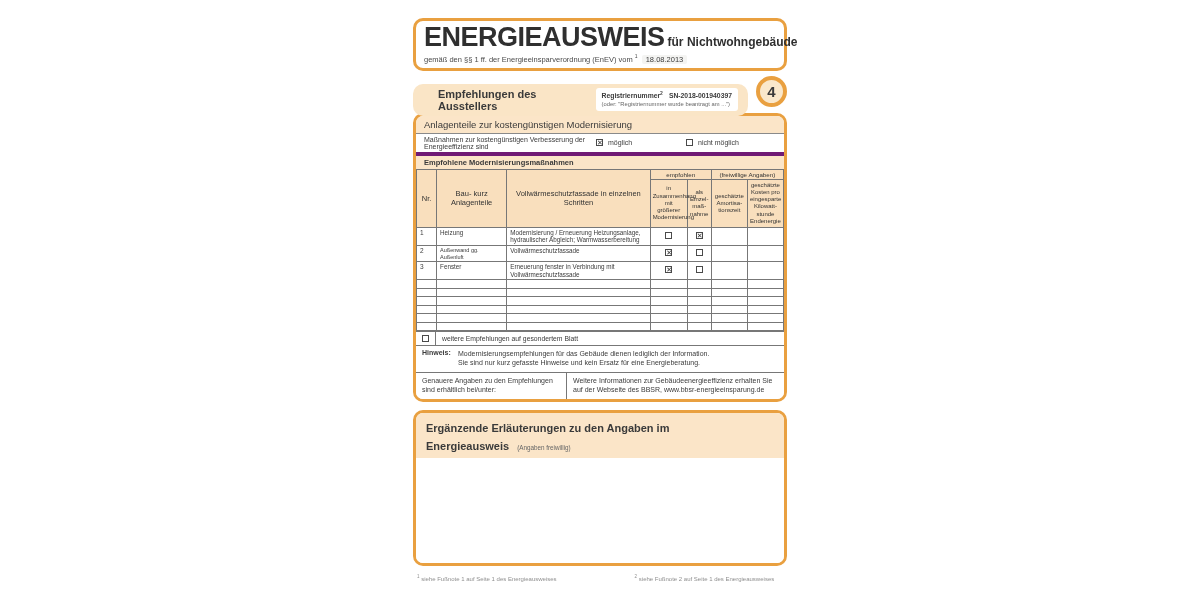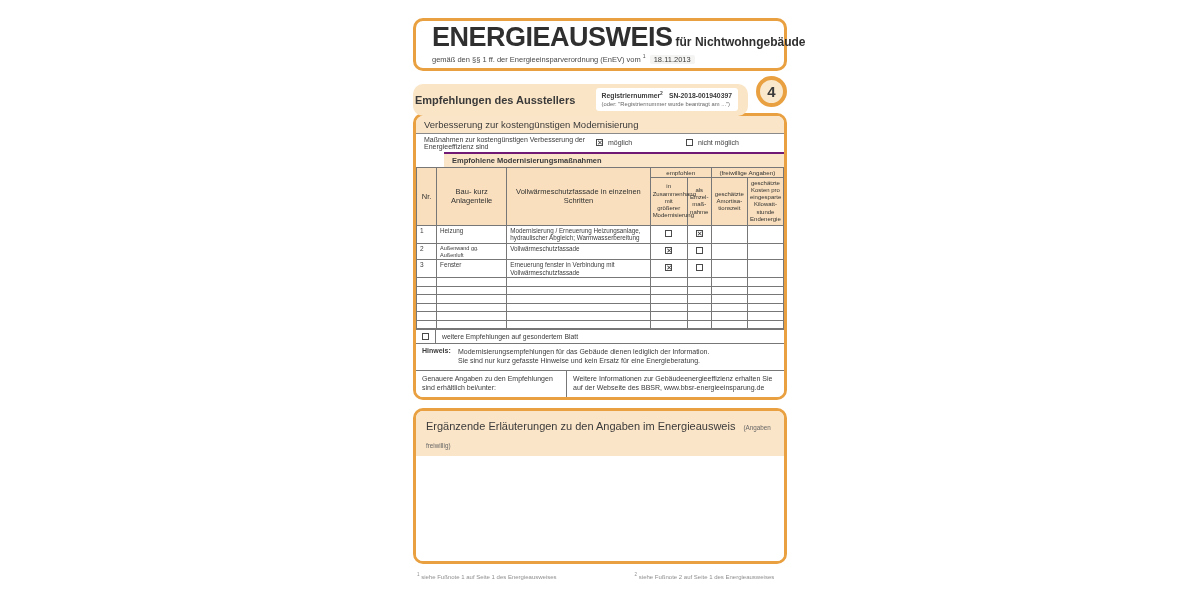--- a/index.html
+++ b/index.html
@@ -2,42 +2,42 @@
 <html><head>
 <meta charset="utf-8">
 <style>
   * { margin:0; padding:0; box-sizing:border-box; }
   html,body { width:1200px; height:600px; background:#ffffff; overflow:hidden; }
   body { font-family:"Liberation Sans", sans-serif; color:#3b3b3b; }
   .doc { width:374px; margin:0 auto; padding-top:18px; }
 
   
   .box { border:3px solid #e9a040; border-radius:10px; background:#fff; }
-  .header-box { padding:3px 8px 4px 16px; }
+  .header-box { padding:3px 8px 4px 8px; }
   .title-line { white-space:nowrap; line-height:1; }
   .main-title { font-size:27px; font-weight:bold; letter-spacing:-0.5px; color:#2f2f2f; }
   .title-suffix { font-size:12px; font-weight:bold; margin-left:3px; color:#2f2f2f; }
   .reg-line { font-size:7.5px; color:#4a4a4a; margin-top:2px; }
   .date-chip { background:#f4f4f2; border-radius:2px; padding:0 4px; margin-left:2px; color:#3b3b3b; }
   sup { font-size:5px; color:#4a4a4a; }
 
   
   .section-row { display:flex; align-items:center; gap:8px; margin-top:5px; height:32px; }
-  .section-band { flex:1; height:100%; background:#fae5c6; border-radius:10px; display:flex; align-items:center; justify-content:space-between; padding:0 10px 0 2px;margin-top:16px; }
+  .section-band { flex:1; height:100%; background:#fae5c6; border-radius:10px; display:flex; align-items:center; justify-content:space-between; padding:0 10px 0 25px;margin-top:16px; }
   .section-title { font-size:11px; font-weight:bold; color:#3a3a3a; }
   .registry-box { background:#fff; border-radius:3px; padding:2px 6px; line-height:1.3; }
   .registry-l1 { font-size:6.8px; font-weight:bold; white-space:nowrap; }
   .registry-val { margin-left:6px; }
   .registry-l2 { font-size:5.8px; color:#666; white-space:nowrap; }
   .page-circle { width:31px; height:31px; border-radius:50%; border:4px solid #e9a040; background:#fae8cc; display:flex; align-items:center; justify-content:center; font-size:15px; font-weight:bold; color:#3a3a3a; flex-shrink:0; }
 
   
   .main-box { margin-top:5px; overflow:hidden; }
   .band { background:#fbe5c8; padding:3px 8px; font-size:9.5px; color:#3a3a3a; }
-  .band-sub { background:#fbe5c8; padding:2px 8px; font-size:7.5px; font-weight:bold; color:#3a3a3a; border-top:2px solid #701a75;margin-left:28px; }
+  .band-sub { background:#fbe5c8; padding:2px 8px; font-size:7.5px; font-weight:bold; color:#3a3a3a; border-top:4px solid #701a75; }
   .feasibility { display:flex; align-items:center; background:#fff; padding:2px 8px; font-size:7px; border-top:1px solid #8a8a8a; }
   .feasibility .flabel { flex:1; }
   .feasibility .fopt { display:flex; align-items:center; gap:5px; width:90px; }
 
   .cb { display:inline-block; width:7px; height:7px; border:1px solid #4a4a4a; background:#fff; position:relative; flex-shrink:0; }
   .cb.checked::after { content:"✕"; position:absolute; top:-1px; left:0; font-size:7px; line-height:7px; color:#333; }
 
   table { width:100%; border-collapse:collapse; table-layout:fixed; }
   td, th { border:0.8px solid #777; font-weight:normal; }
   th { background:#f9dfbd; font-size:6px; color:#333; padding:1px 2px; vertical-align:middle; line-height:1.2; }
@@ -55,61 +55,61 @@
   .hint-label { width:36px; font-size:7px; font-weight:bold; flex-shrink:0; }
   .hint-text { font-size:7px; line-height:1.3; }
 
   .bottom-row { display:flex; border-top:1.2px solid #777; background:#fff; min-height:27px; }
   .bottom-left { width:150px; padding:3px 6px; font-size:7px; line-height:1.3; flex-shrink:0; }
   .bottom-right { flex:1; border-left:0.8px solid #777; padding:3px 6px; font-size:7px; line-height:1.3; }
 
   
   .supp-box { margin-top:8px; overflow:hidden; height:156px; display:flex; flex-direction:column; }
   .supp-band { background:#fbe5c8; padding:5px 10px 4px 10px; }
-  .supp-title { font-size:11px; font-weight:normal; color:#3a3a3a; }
+  .supp-title { font-size:11px; font-weight:bold; color:#3a3a3a; }
   .supp-sub { font-size:6.3px; color:#666; margin-left:8px; }
   .supp-body { flex:1; background:#fff; }
 
   
   .footnotes { display:flex; gap:78px; margin-top:8px; padding-left:4px; font-size:6px; color:#8f8f8f; }
   .footnotes sup { color:#8f8f8f; font-size:4.5px; }
 </style>
 </head>
 <body>
 
 <div class="doc">
 
   <div class="box header-box">
     <div class="title-line">
       <span class="main-title">ENERGIEAUSWEIS</span><span class="title-suffix">für Nichtwohngebäude</span>
     </div>
     <div class="reg-line">
       <span>gemäß den §§ 1 ff. der Energieeinsparverordnung (EnEV) vom</span>
       <sup>1</sup>
-      <span class="date-chip">18.11.2013</span>
+      <span class="date-chip">18.08.2013</span>
     </div>
   </div>
 
   <div class="section-row">
     <div class="section-band">
       <div class="section-title">Empfehlungen des Ausstellers</div>
       <div class="registry-box">
         <div class="registry-l1">
           <span>Registriernummer</span><sup>2</sup><span class="registry-val">SN-2018-001940397</span>
         </div>
         <div class="registry-l2">(oder: "Registriernummer wurde beantragt am ...")</div>
       </div>
     </div>
     <div class="page-circle">
       <span>4</span>
     </div>
   </div>
 
   <div class="box main-box">
-    <div class="band">Verbesserung zur kostengünstigen Modernisierung</div>
+    <div class="band">Anlagenteile zur kostengünstigen Modernisierung</div>
 
     <div class="feasibility">
       <span class="flabel">Maßnahmen zur kostengünstigen Verbesserung der Energieeffizienz sind</span>
       <span class="fopt">
         <span class="cb checked"></span>
         <span>möglich</span>
       </span>
       <span class="fopt">
         <span class="cb"></span>
         <span>nicht möglich</span>

